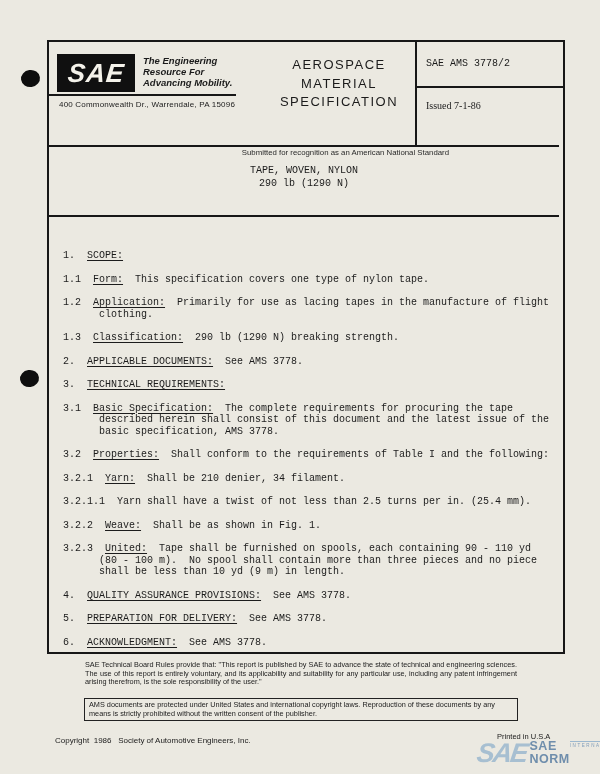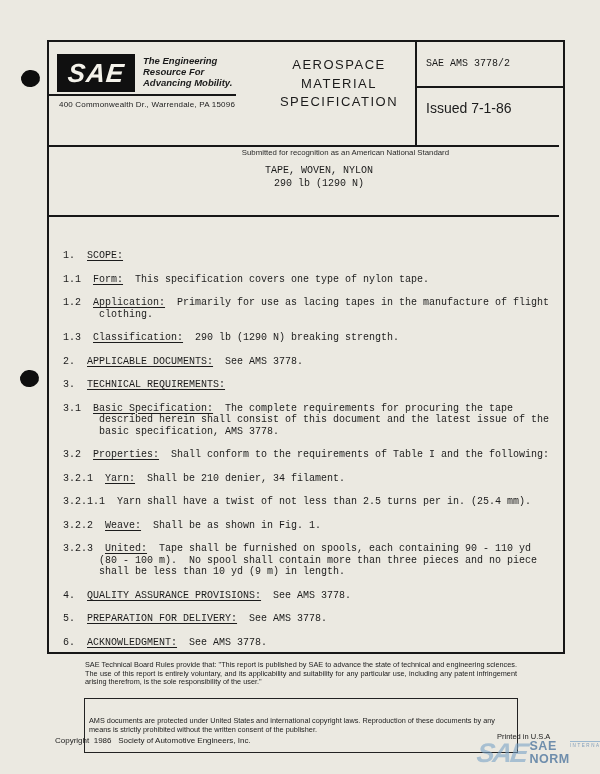--- a/index.html
+++ b/index.html
@@ -56,29 +56,29 @@
     text-align:right;font-size:7.8px;color:#2a2a2a;margin-top:20px;
   }
   .head-vline{left:366px;top:0;width:2px;height:105px;}
   .head-box-rule{left:366px;top:44px;width:148px;height:2px;}
   .doc-number{
     position:absolute;left:377px;top:16px;
     font-family:"Liberation Mono", monospace;font-size:10px;
   }
   .issued{
     position:absolute;left:377px;top:58px;
-    font-family:Liberation Sans, sans-serif;font-size:14px;
+    font-family:Liberation Serif, serif;font-size:10px;
   }
   .header-rule{left:0;top:103px;width:510px;height:2px;}
 
   .spec-title{
     position:absolute;left:0;top:122px;width:510px;
     text-align:center;
     font-family:"Liberation Mono", monospace;
-    font-size:10px;line-height:13px;padding-left:15px;
+    font-size:10px;line-height:13px;
   }
   .title-rule{left:0;top:173px;width:510px;height:2px;}
 
   
   .spec-body{
     position:absolute;left:14px;top:196px;width:500px;
   }
   .para{
     font-family:"Liberation Mono", monospace;
     font-size:10px;line-height:11.5px;
@@ -90,21 +90,21 @@
   .para .lbl{text-decoration:underline;text-underline-offset:1.5px;}
 
   
   .board-rules{
     position:absolute;left:85px;top:661px;width:432px;
     font-size:7.3px;line-height:8.7px;text-align:justify;color:#222;
   }
   .ams-box{
     position:absolute;left:84px;top:698px;width:424px;
     border:1.2px solid #222;
-    padding:18px 4px;
+    padding:2px 4px;
     font-size:7.3px;line-height:8.7px;color:#222;
   }
   .copyright{
     position:absolute;left:55px;top:736px;
     font-size:8px;white-space:pre;
   }
   .printed{
     position:absolute;left:497px;top:732px;
     font-size:7.5px;
   }

